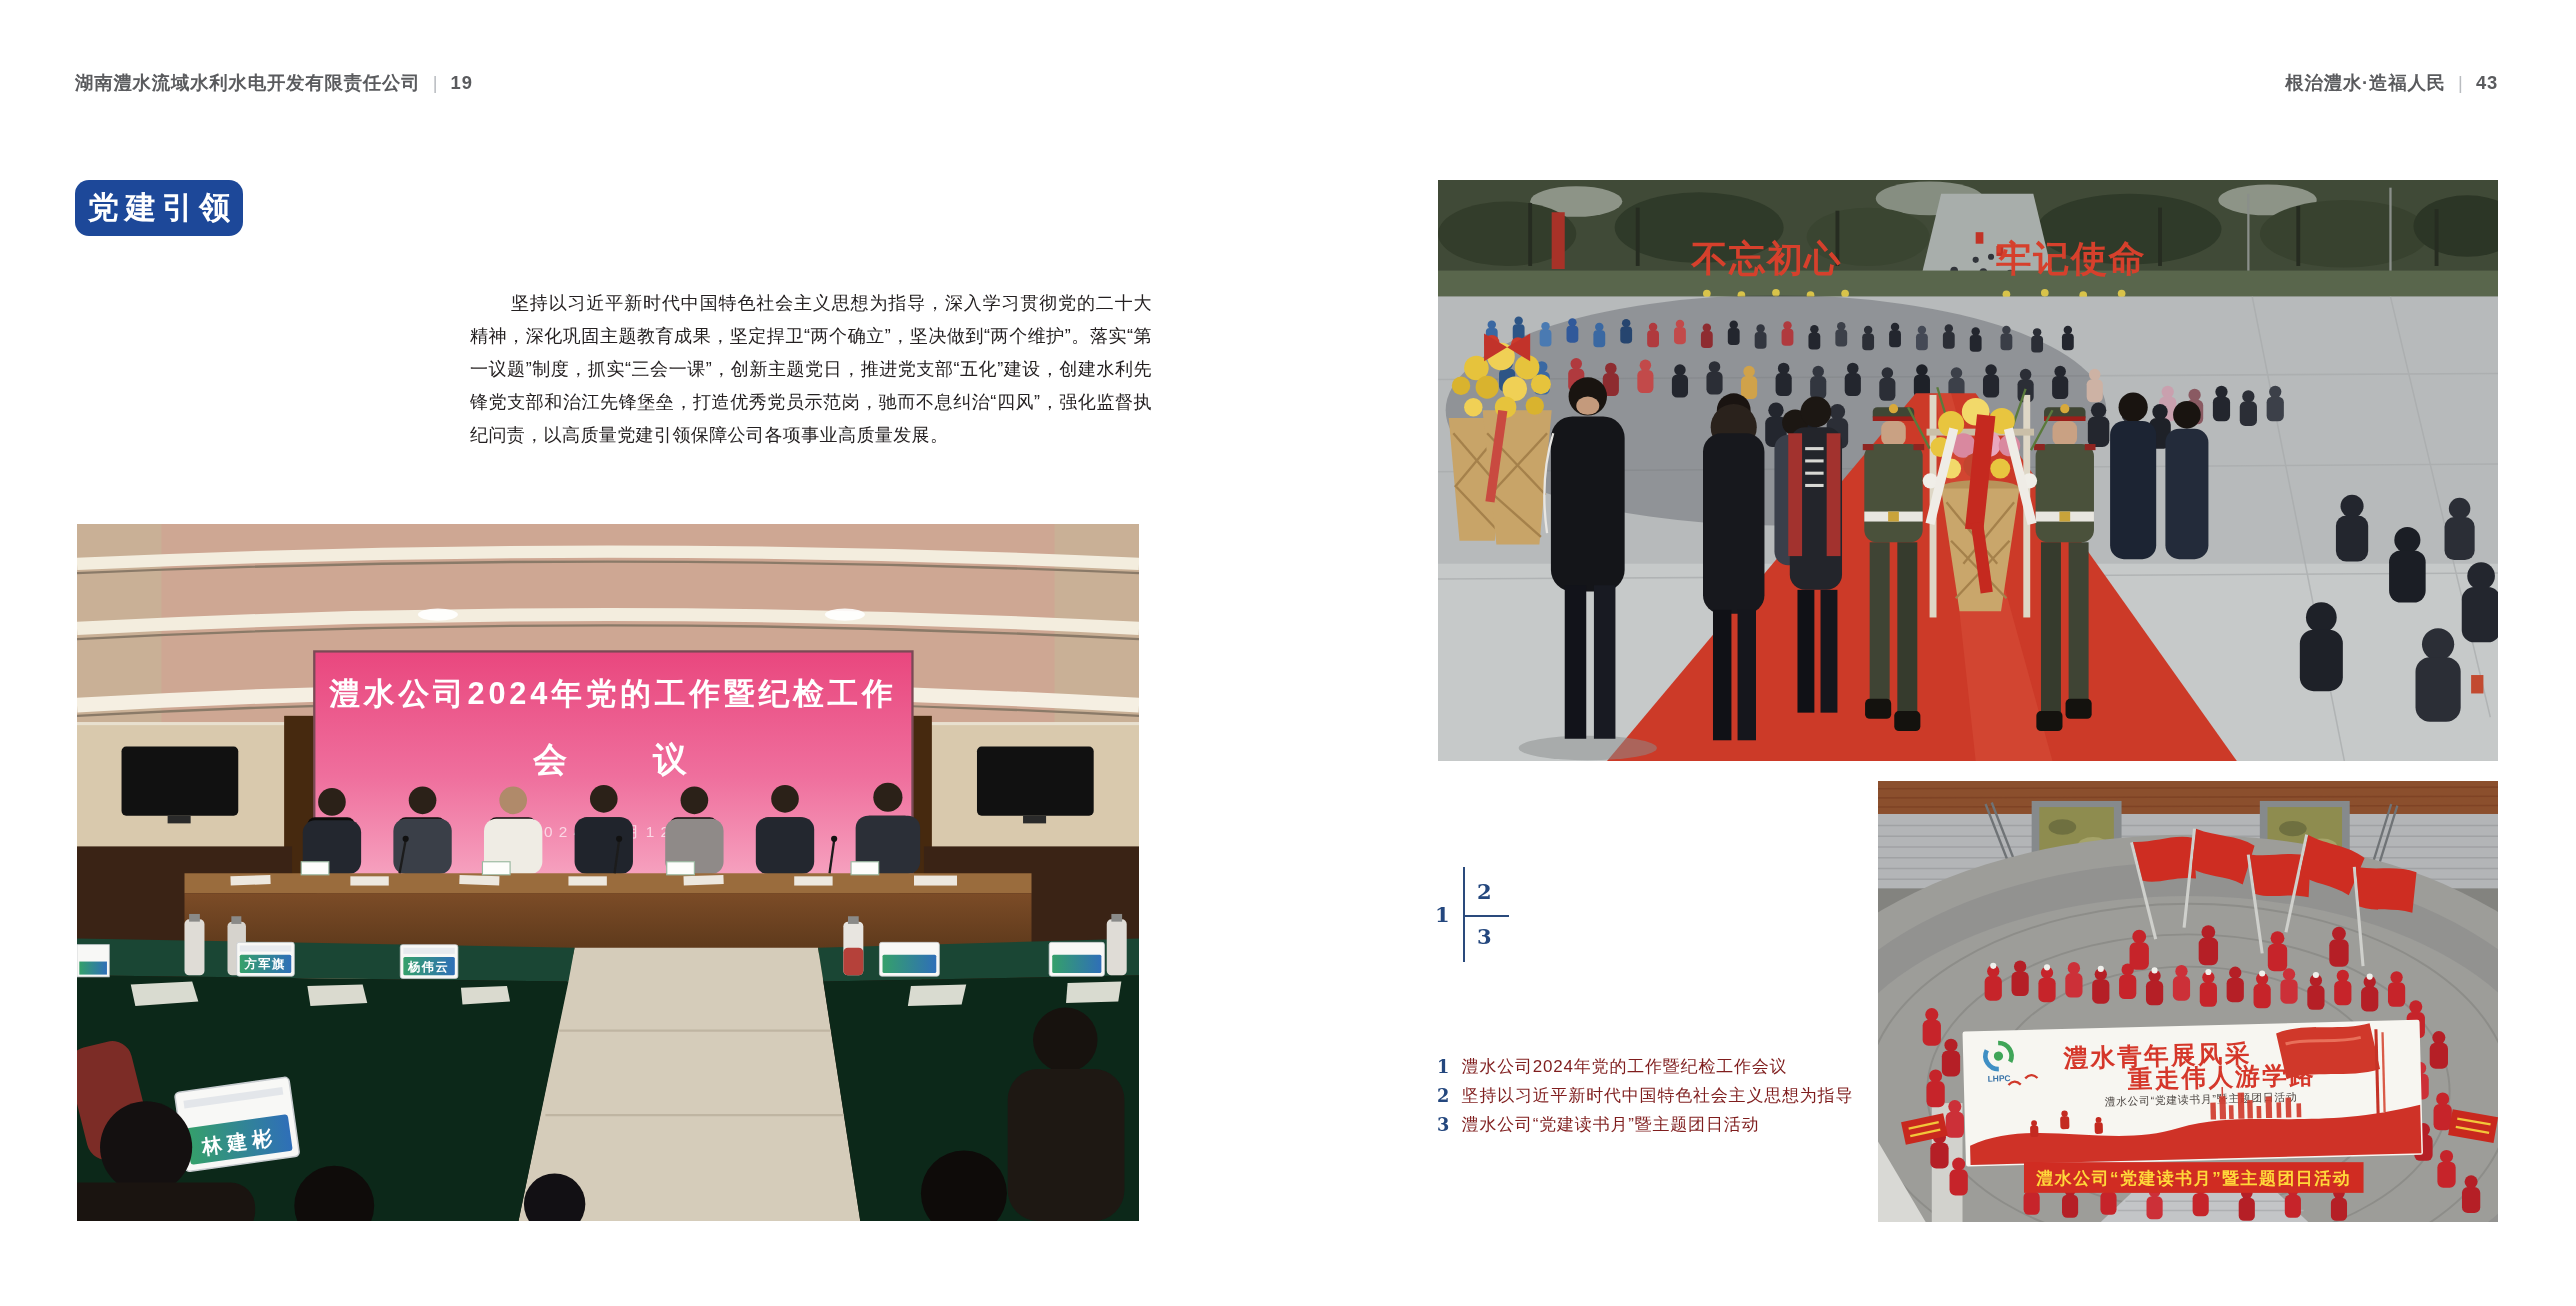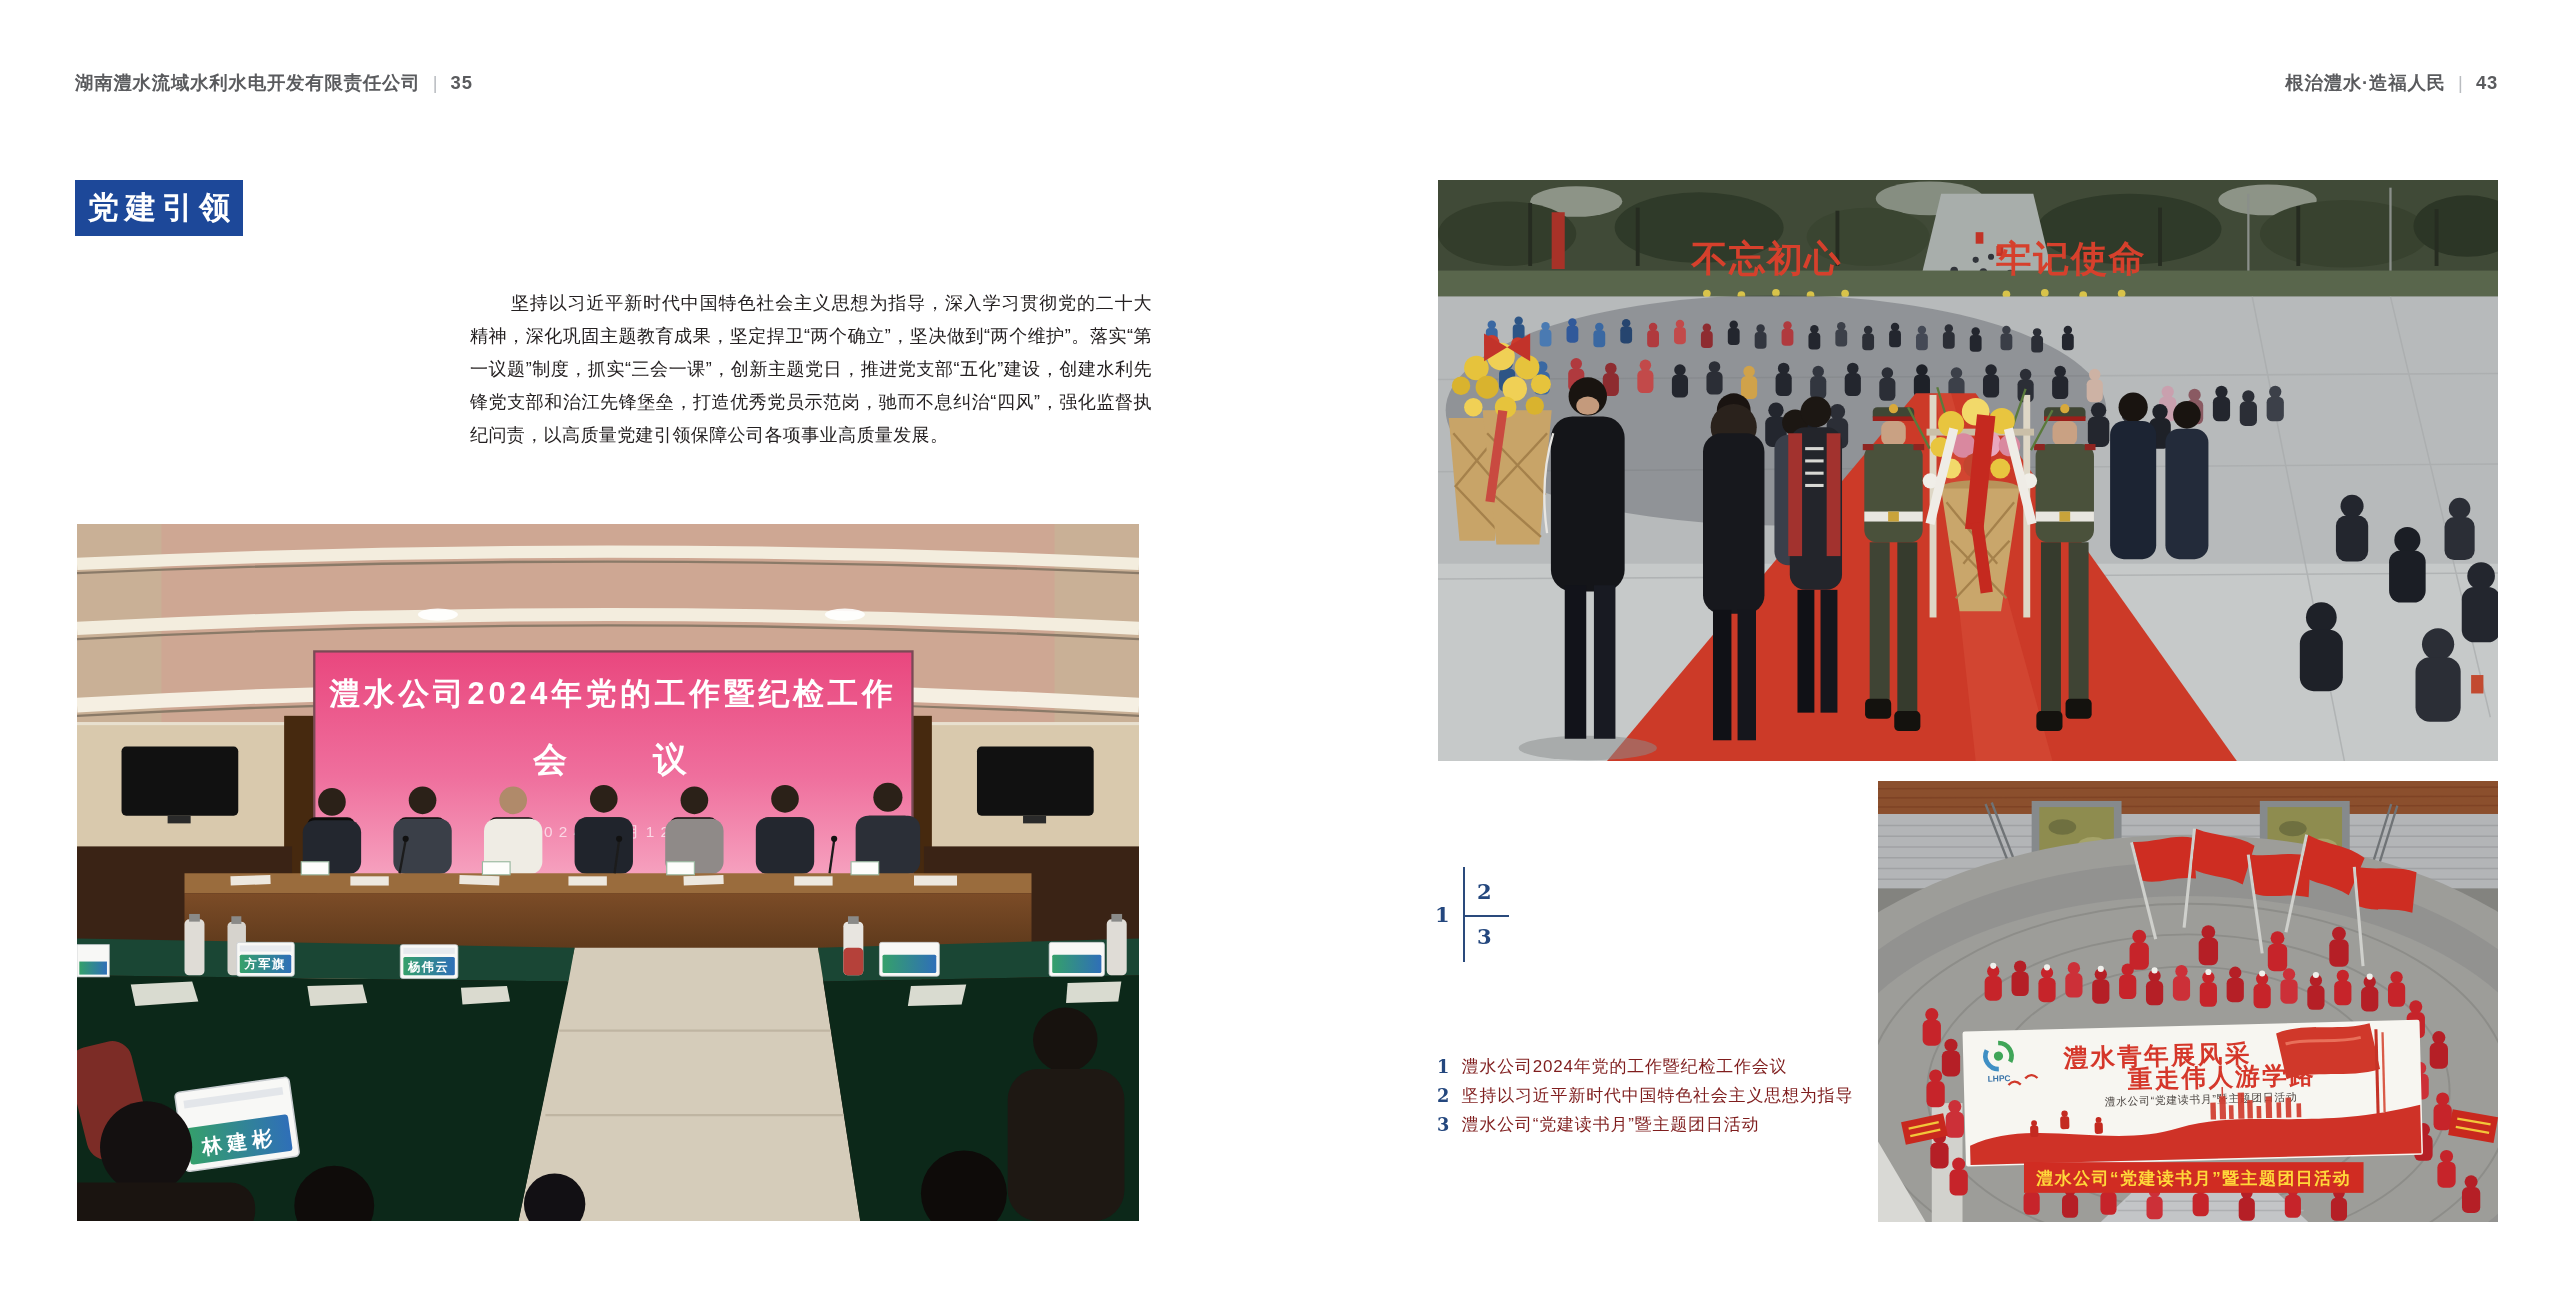--- a/index.html
+++ b/index.html
@@ -10,21 +10,21 @@
   .hdr{
     position:absolute;top:72px;font-size:18.4px;font-weight:bold;color:#5a5b5e;
     letter-spacing:0.8px;white-space:nowrap;line-height:21.5px;
   }
   .hdr-left{left:75px;}
   .hdr-right{right:78px;text-align:right;}
   .hdr .sep{color:#b9bcc0;font-weight:400;margin:0 12.3px;}
   .badge{
     position:absolute;left:75px;top:180px;width:168px;height:56px;background:#1d4899;
     color:#ffffff;display:flex;align-items:center;justify-content:center;
-    font-size:31px;font-weight:bold;letter-spacing:6.1px;text-indent:6.1px;
+    font-size:31px;font-weight:bold;letter-spacing:6.1px;text-indent:6.1px;border-radius:14px;
   }
   .para{
     position:absolute;left:470px;top:287px;width:682px;
     font-size:18px;line-height:33px;color:#242021;text-align:justify;
     text-indent:41px;letter-spacing:0.4px;font-weight:500;
   }
   .ph{position:absolute;display:block;}
   .ph-meeting{left:77px;top:524px;width:1062px;height:697px;}
   .ph-plaza{left:1438px;top:180px;width:1060px;height:581px;}
   .ph-aerial{left:1878px;top:781px;width:620px;height:441px;}
@@ -41,21 +41,21 @@
   }
   .cap .t{font-size:17px;color:#7f1d1d;letter-spacing:0.8px;white-space:nowrap;}
   svg text{font-family:"Liberation Sans","DejaVu Sans",sans-serif;}
 </style>
 </head>
 <body>
 
 <div class="spread">
 
   <div class="hdr hdr-left">
-    <span>湖南澧水流域水利水电开发有限责任公司</span><span class="sep">|</span><span class="pg">35</span>
+    <span>湖南澧水流域水利水电开发有限责任公司</span><span class="sep">|</span><span class="pg">19</span>
   </div>
   <div class="hdr hdr-right">
     <span>根治澧水·造福人民</span><span class="sep">|</span><span class="pg">43</span>
   </div>
 
   <div class="badge">党建引领</div>
 
   <div class="para">坚持以习近平新时代中国特色社会主义思想为指导，深入学习贯彻党的二十大精神，深化巩固主题教育成果，坚定捍卫“两个确立”，坚决做到“两个维护”。落实“第一议题”制度，抓实“三会一课”，创新主题党日，推进党支部“五化”建设，创建水利先锋党支部和治江先锋堡垒，打造优秀党员示范岗，驰而不息纠治“四风”，强化监督执纪问责，以高质量党建引领保障公司各项事业高质量发展。</div>
 
   <svg class="ph ph-meeting" viewBox="0 0 1383 908" preserveAspectRatio="none">

